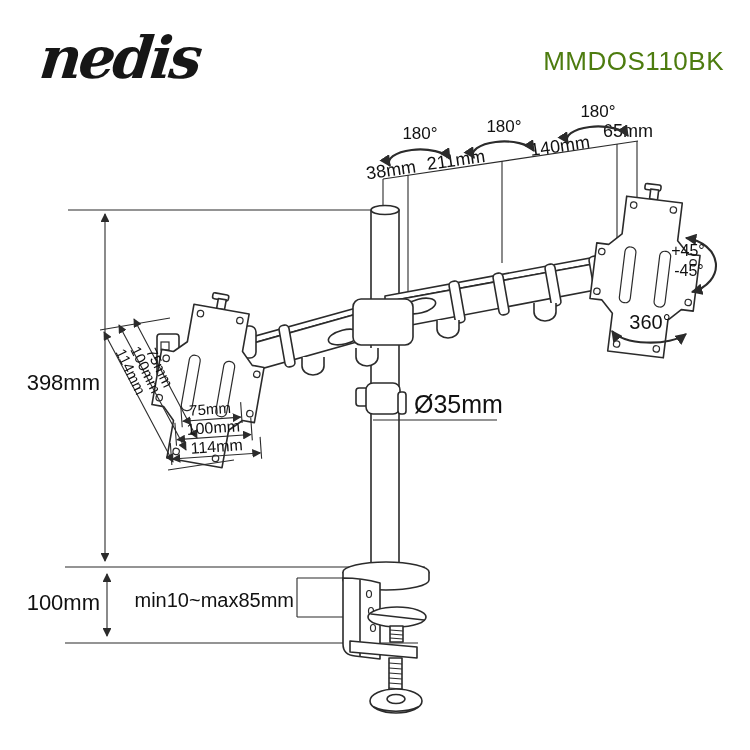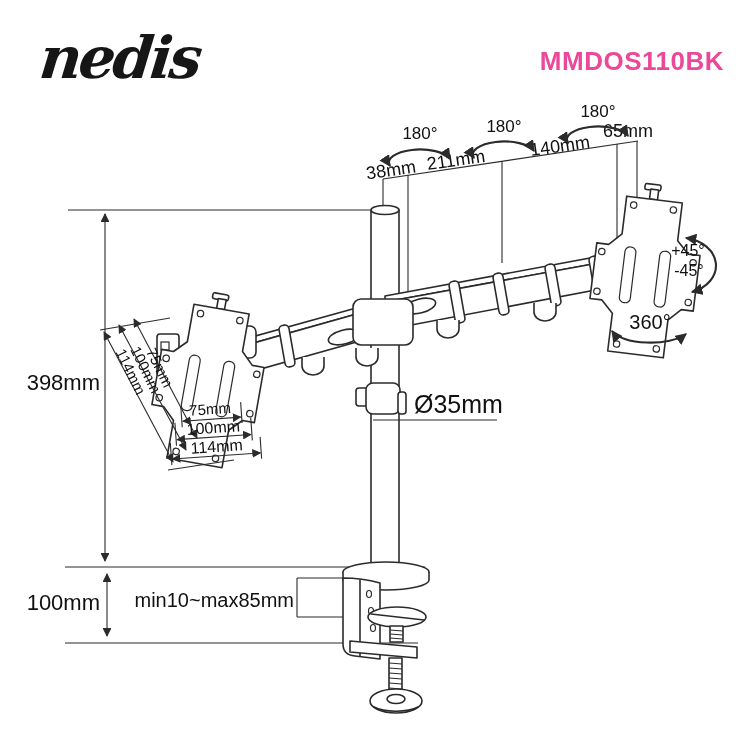--- a/index.html
+++ b/index.html
@@ -2,22 +2,22 @@
 <html style="--line: #2b2b2b; --text: #111111; --bg: #ffffff;"><head>
 <meta charset="utf-8">
 <style>
   :root{ --line:#2b2b2b; --text:#111111; --bg:#ffffff; }
   html,body{margin:0;padding:0;background:var(--bg);}
   #stage{position:relative;width:750px;height:750px;background:var(--bg);overflow:hidden;
          font-family:"Liberation Sans",sans-serif;}
   .logo{position:absolute;left:40px;top:24px;font-family:"DejaVu Serif",serif;
         font-style:italic;font-weight:700;font-size:58px;color:#161616;
         letter-spacing:-3px;transform:skewX(-6deg);}
-  .model{position:absolute;right:26px;top:46px;font-weight:700;font-size:26px;
-         color:#ec4899;letter-spacing:0.5px;}
+  .model{position:absolute;right:26px;top:46px;font-weight:400;font-size:26px;
+         color:#4d7c0f;letter-spacing:0.5px;}
   svg{position:absolute;left:0;top:0;}
   .ln{stroke:var(--line);stroke-width:1.6;fill:none;stroke-linejoin:round;stroke-linecap:round;}
   .lnf{stroke:var(--line);stroke-width:1.6;fill:#ffffff;stroke-linejoin:round;}
   .dim{stroke:var(--line);stroke-width:1.1;fill:none;}
   .arc{stroke:var(--line);stroke-width:2.1;fill:none;}
   .hole{stroke:var(--line);stroke-width:1.2;fill:#ffffff;}
   text{fill:var(--text);font-family:"Liberation Sans",sans-serif;}
   .t18{font-size:18px;} .t17{font-size:17px;} .t22{font-size:22px;}
   .t20{font-size:20px;} .t25{font-size:25px;} .t15{font-size:15px;} .t16{font-size:16px;}
 </style>

